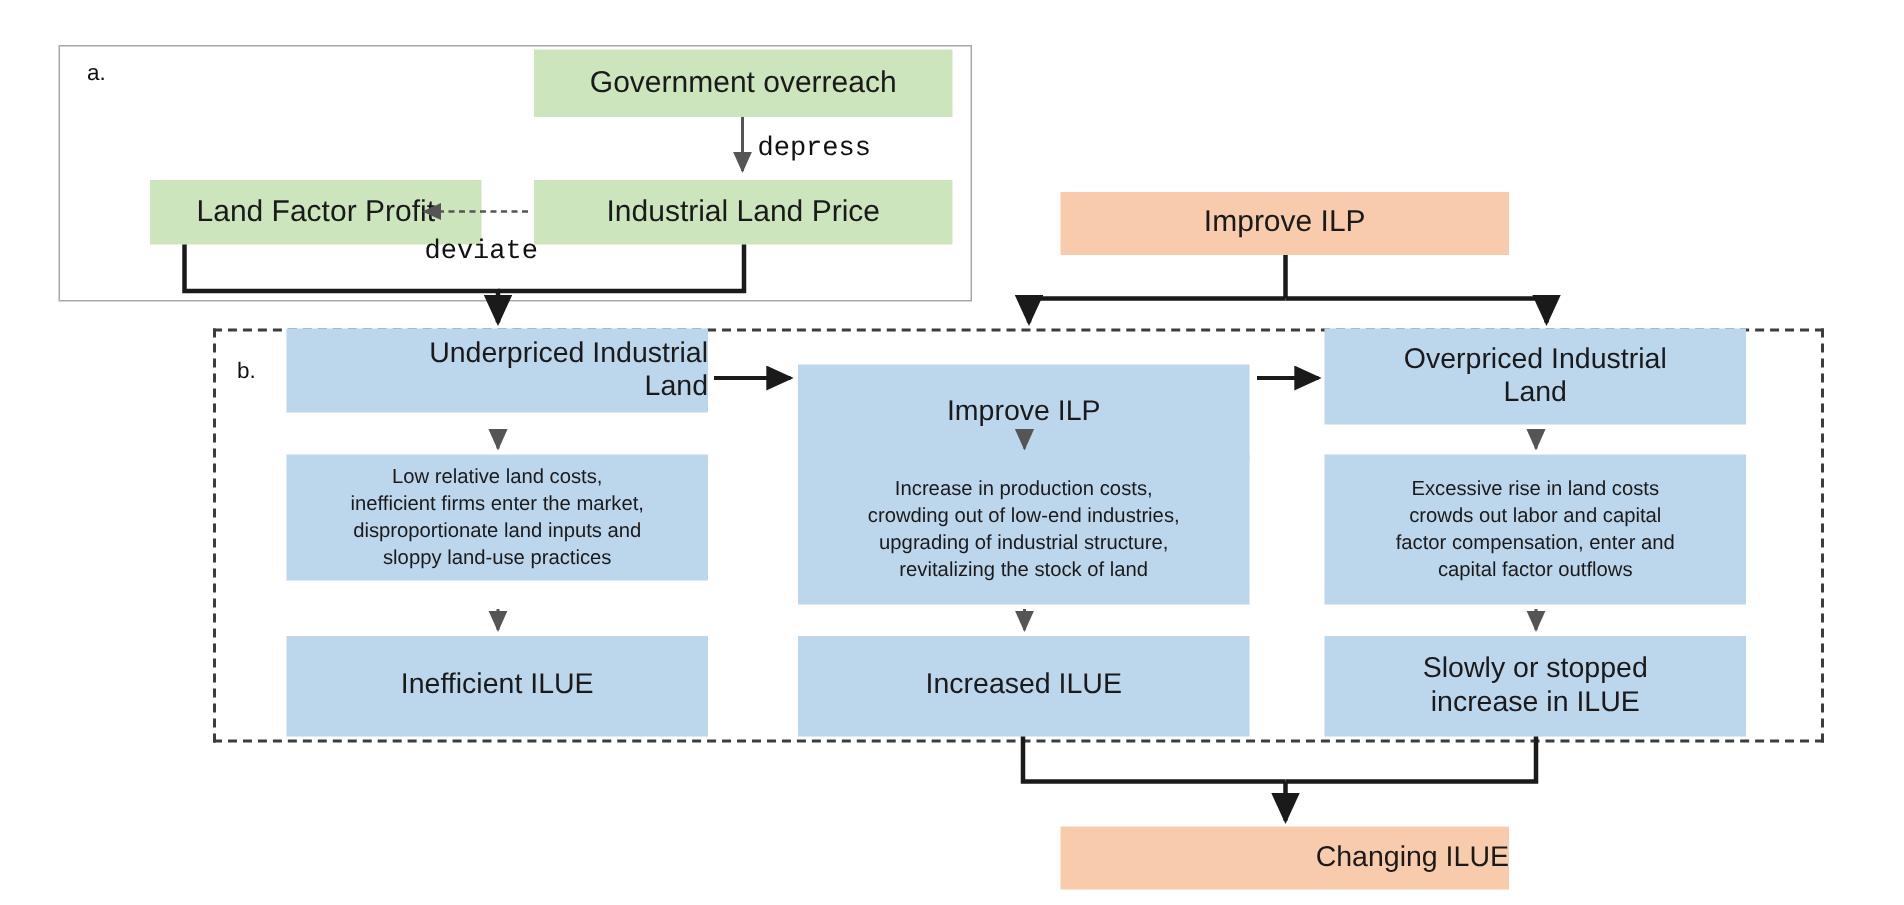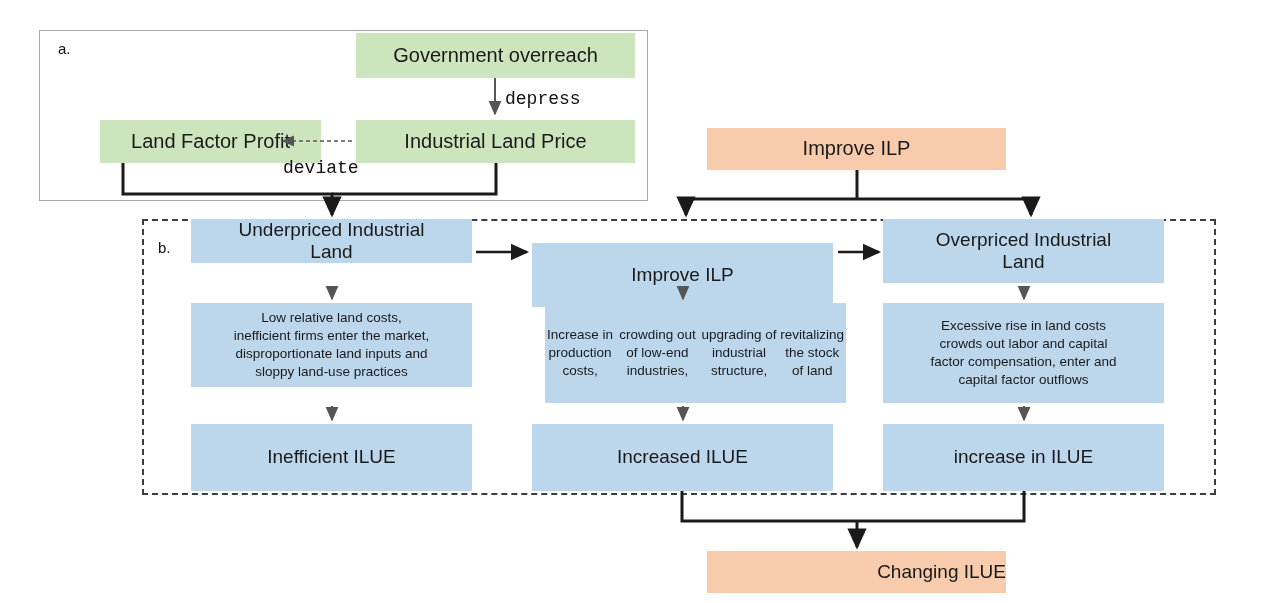--- a/index.html
+++ b/index.html
@@ -43,41 +43,41 @@
   <div class="node green t-mid" style="left:52px;top:120px;width:221px;height:43px;margin-left:48px;">
     <span>Land Factor Profit</span>
   </div>
 
   <div class="edge-label" style="left:505px;top:89px;">depress</div>
   <div class="edge-label" style="left:283px;top:158px;">deviate</div>
 
   <div class="panel-b-frame" style="left:142px;top:219px;width:1070px;height:272px;"></div>
   <div class="panel-label" style="left:158px;top:239px;">b.</div>
 
-  <div class="node blue t-big" style="left:191px;top:219px;width:281px;height:44px;flex-direction:column;">
+  <div class="node blue t-big" style="left:191px;top:219px;width:281px;height:56px;flex-direction:column;align-items:flex-end;">
     <span>Underpriced Industrial</span>
     <span>Land</span>
   </div>
 
   <div class="node blue t-small" style="left:191px;top:303px;width:281px;height:84px;flex-direction:column;">
     <span>Low relative land costs,</span>
     <span>inefficient firms enter the market,</span>
     <span>disproportionate land inputs and</span>
     <span>sloppy land-use practices</span>
   </div>
 
   <div class="node blue t-big" style="left:191px;top:424px;width:281px;height:67px;">
     <span>Inefficient ILUE</span>
   </div>
 
   <div class="node blue t-big" style="left:532px;top:219px;width:301px;height:64px;flex-direction:column;margin-top:24px;">
     <span>Improve ILP</span>
   </div>
 
-  <div class="node blue t-small" style="left:532px;top:303px;width:301px;height:100px;flex-direction:row;margin-left:13px;">
+  <div class="node blue t-small" style="left:532px;top:303px;width:301px;height:100px;flex-direction:column;">
     <span>Increase in production costs,</span>
     <span>crowding out of low-end industries,</span>
     <span>upgrading of industrial structure,</span>
     <span>revitalizing the stock of land</span>
   </div>
 
   <div class="node blue t-big" style="left:532px;top:424px;width:301px;height:67px;">
     <span>Increased ILUE</span>
   </div>
 
@@ -87,20 +87,21 @@
   </div>
 
   <div class="node blue t-small" style="left:883px;top:303px;width:281px;height:100px;flex-direction:column;">
     <span>Excessive rise in land costs</span>
     <span>crowds out labor and capital</span>
     <span>factor compensation, enter and</span>
     <span>capital factor outflows</span>
   </div>
 
   <div class="node blue t-big" style="left:883px;top:424px;width:281px;height:67px;flex-direction:column;">
+    <span>Slowly or stopped</span>
     <span>increase in ILUE</span>
   </div>
 
   <div class="node orange t-mid" style="left:707px;top:128px;width:299px;height:42px;">
     <span>Improve ILP</span>
   </div>
 
   <div class="node orange t-big" style="left:707px;top:551px;width:299px;height:42px;justify-content:flex-end;">
     <span>Changing ILUE</span>
   </div>

